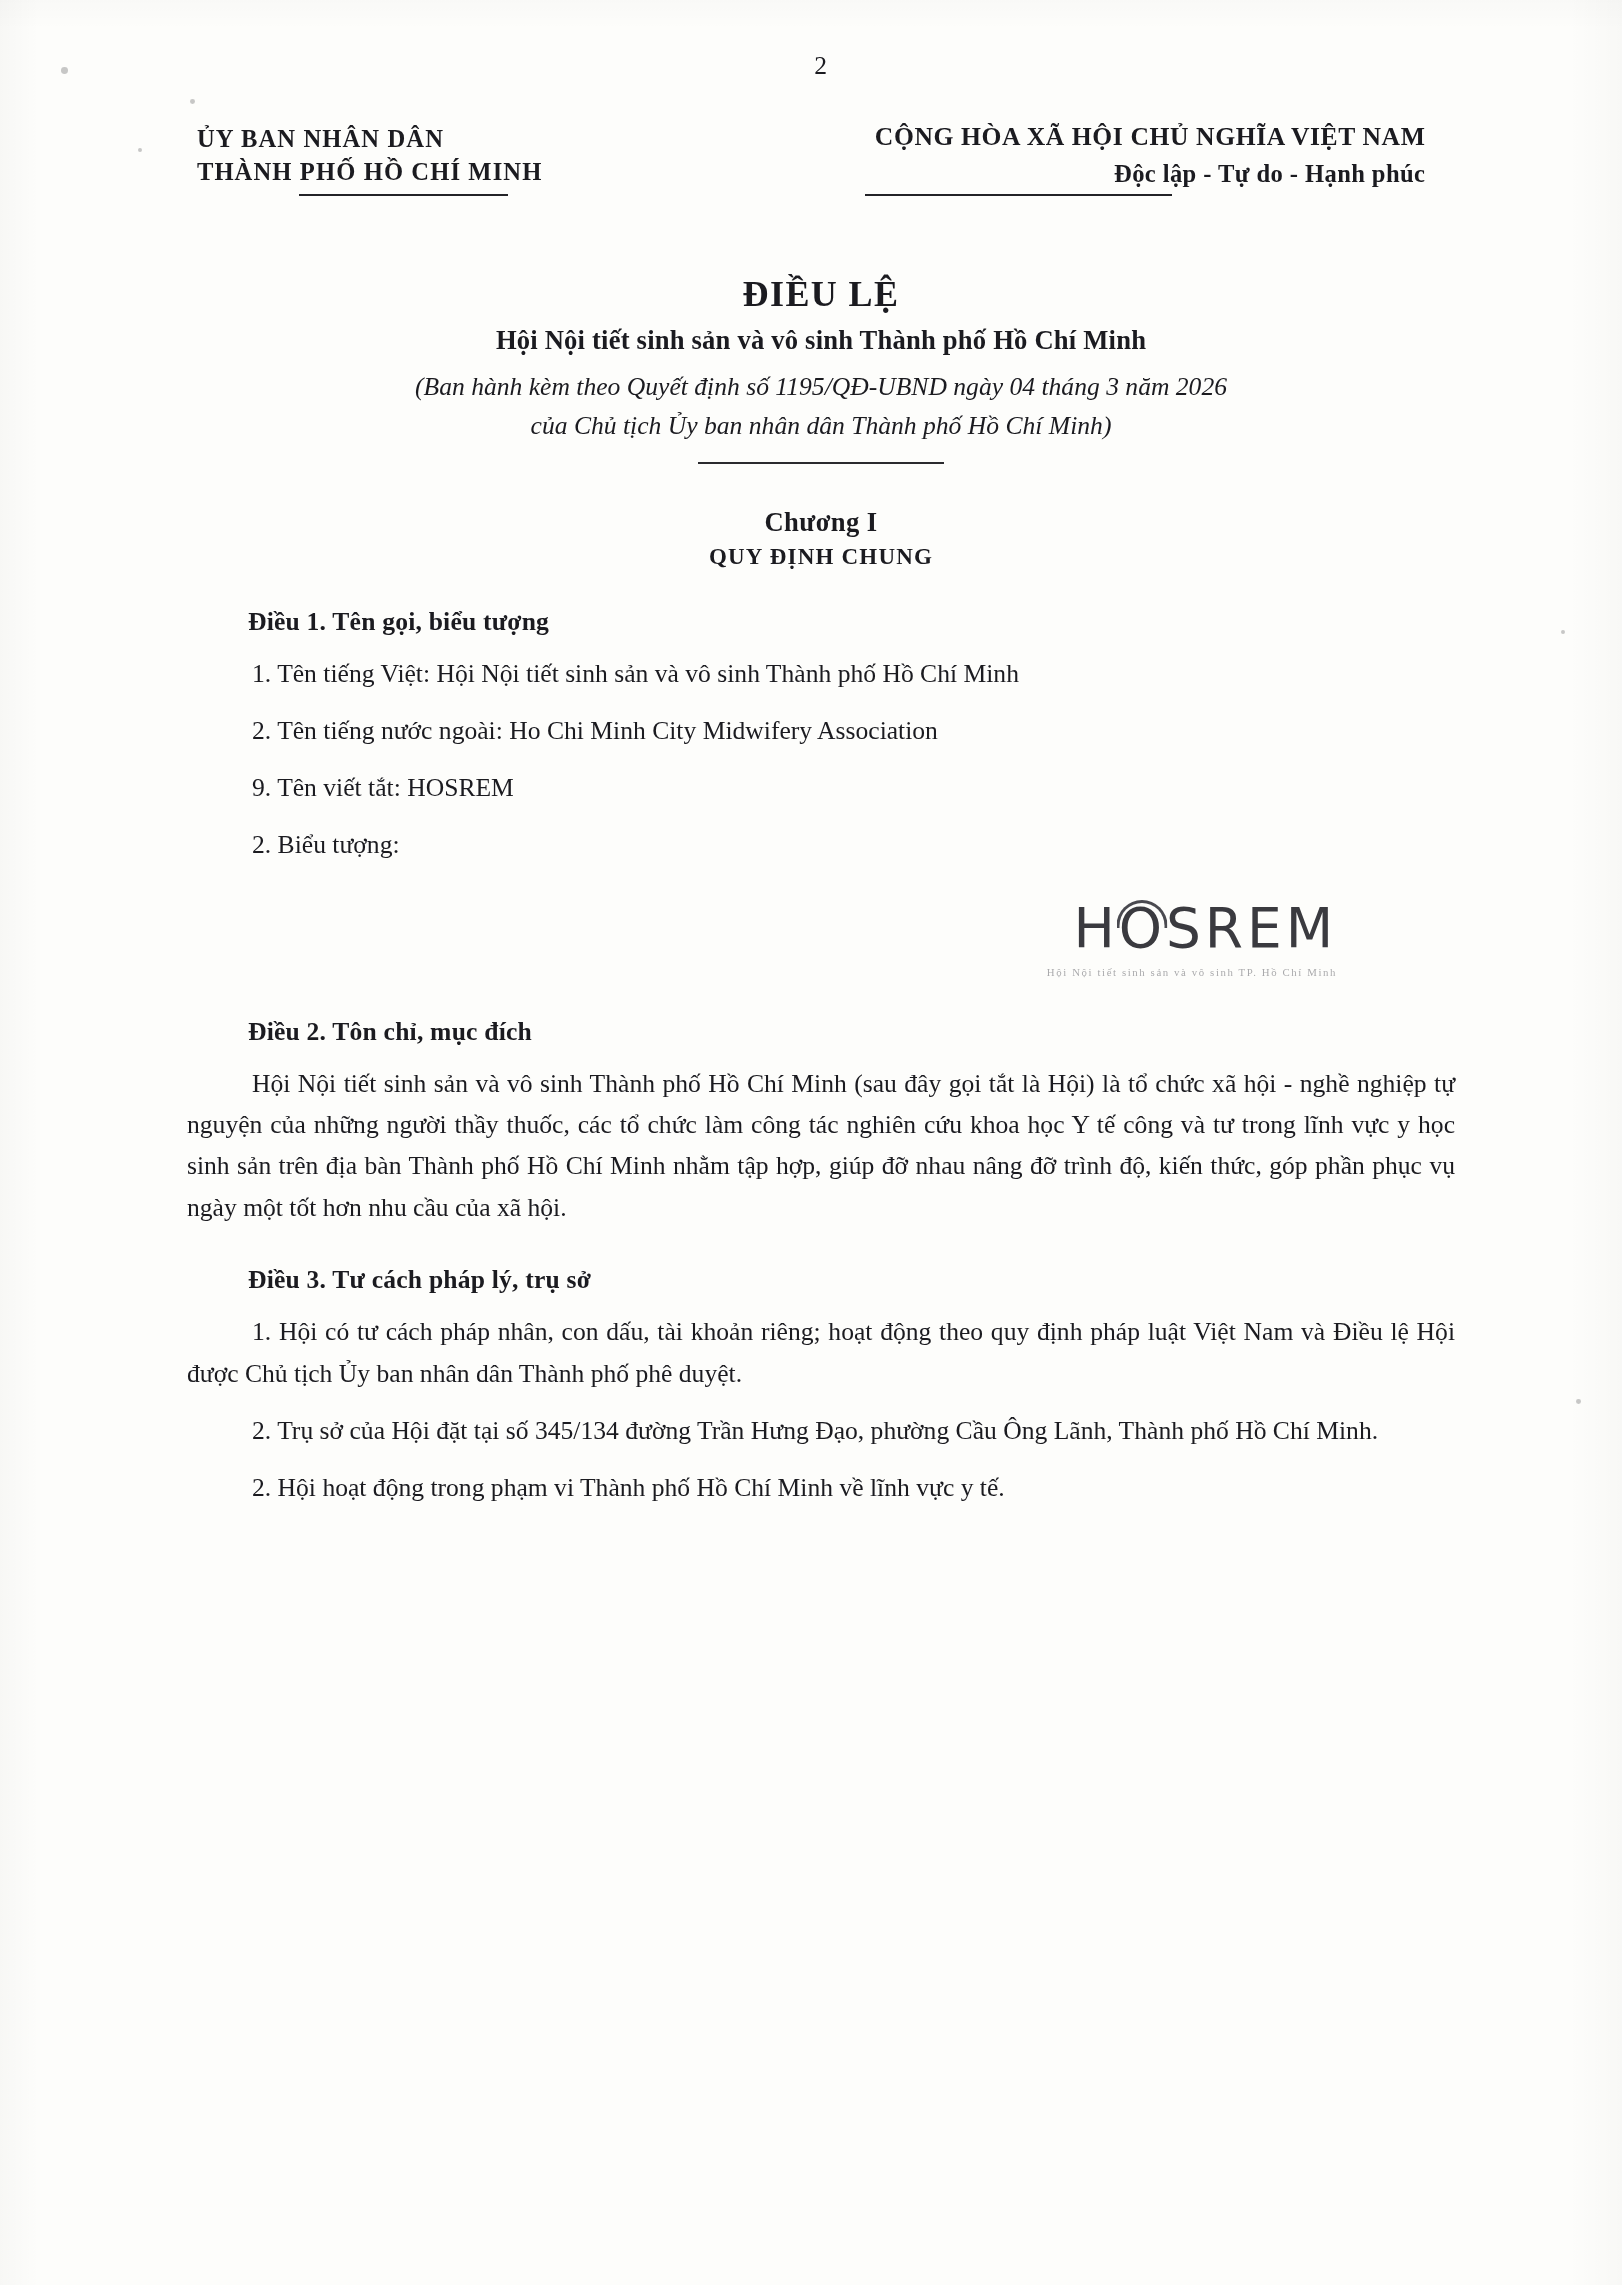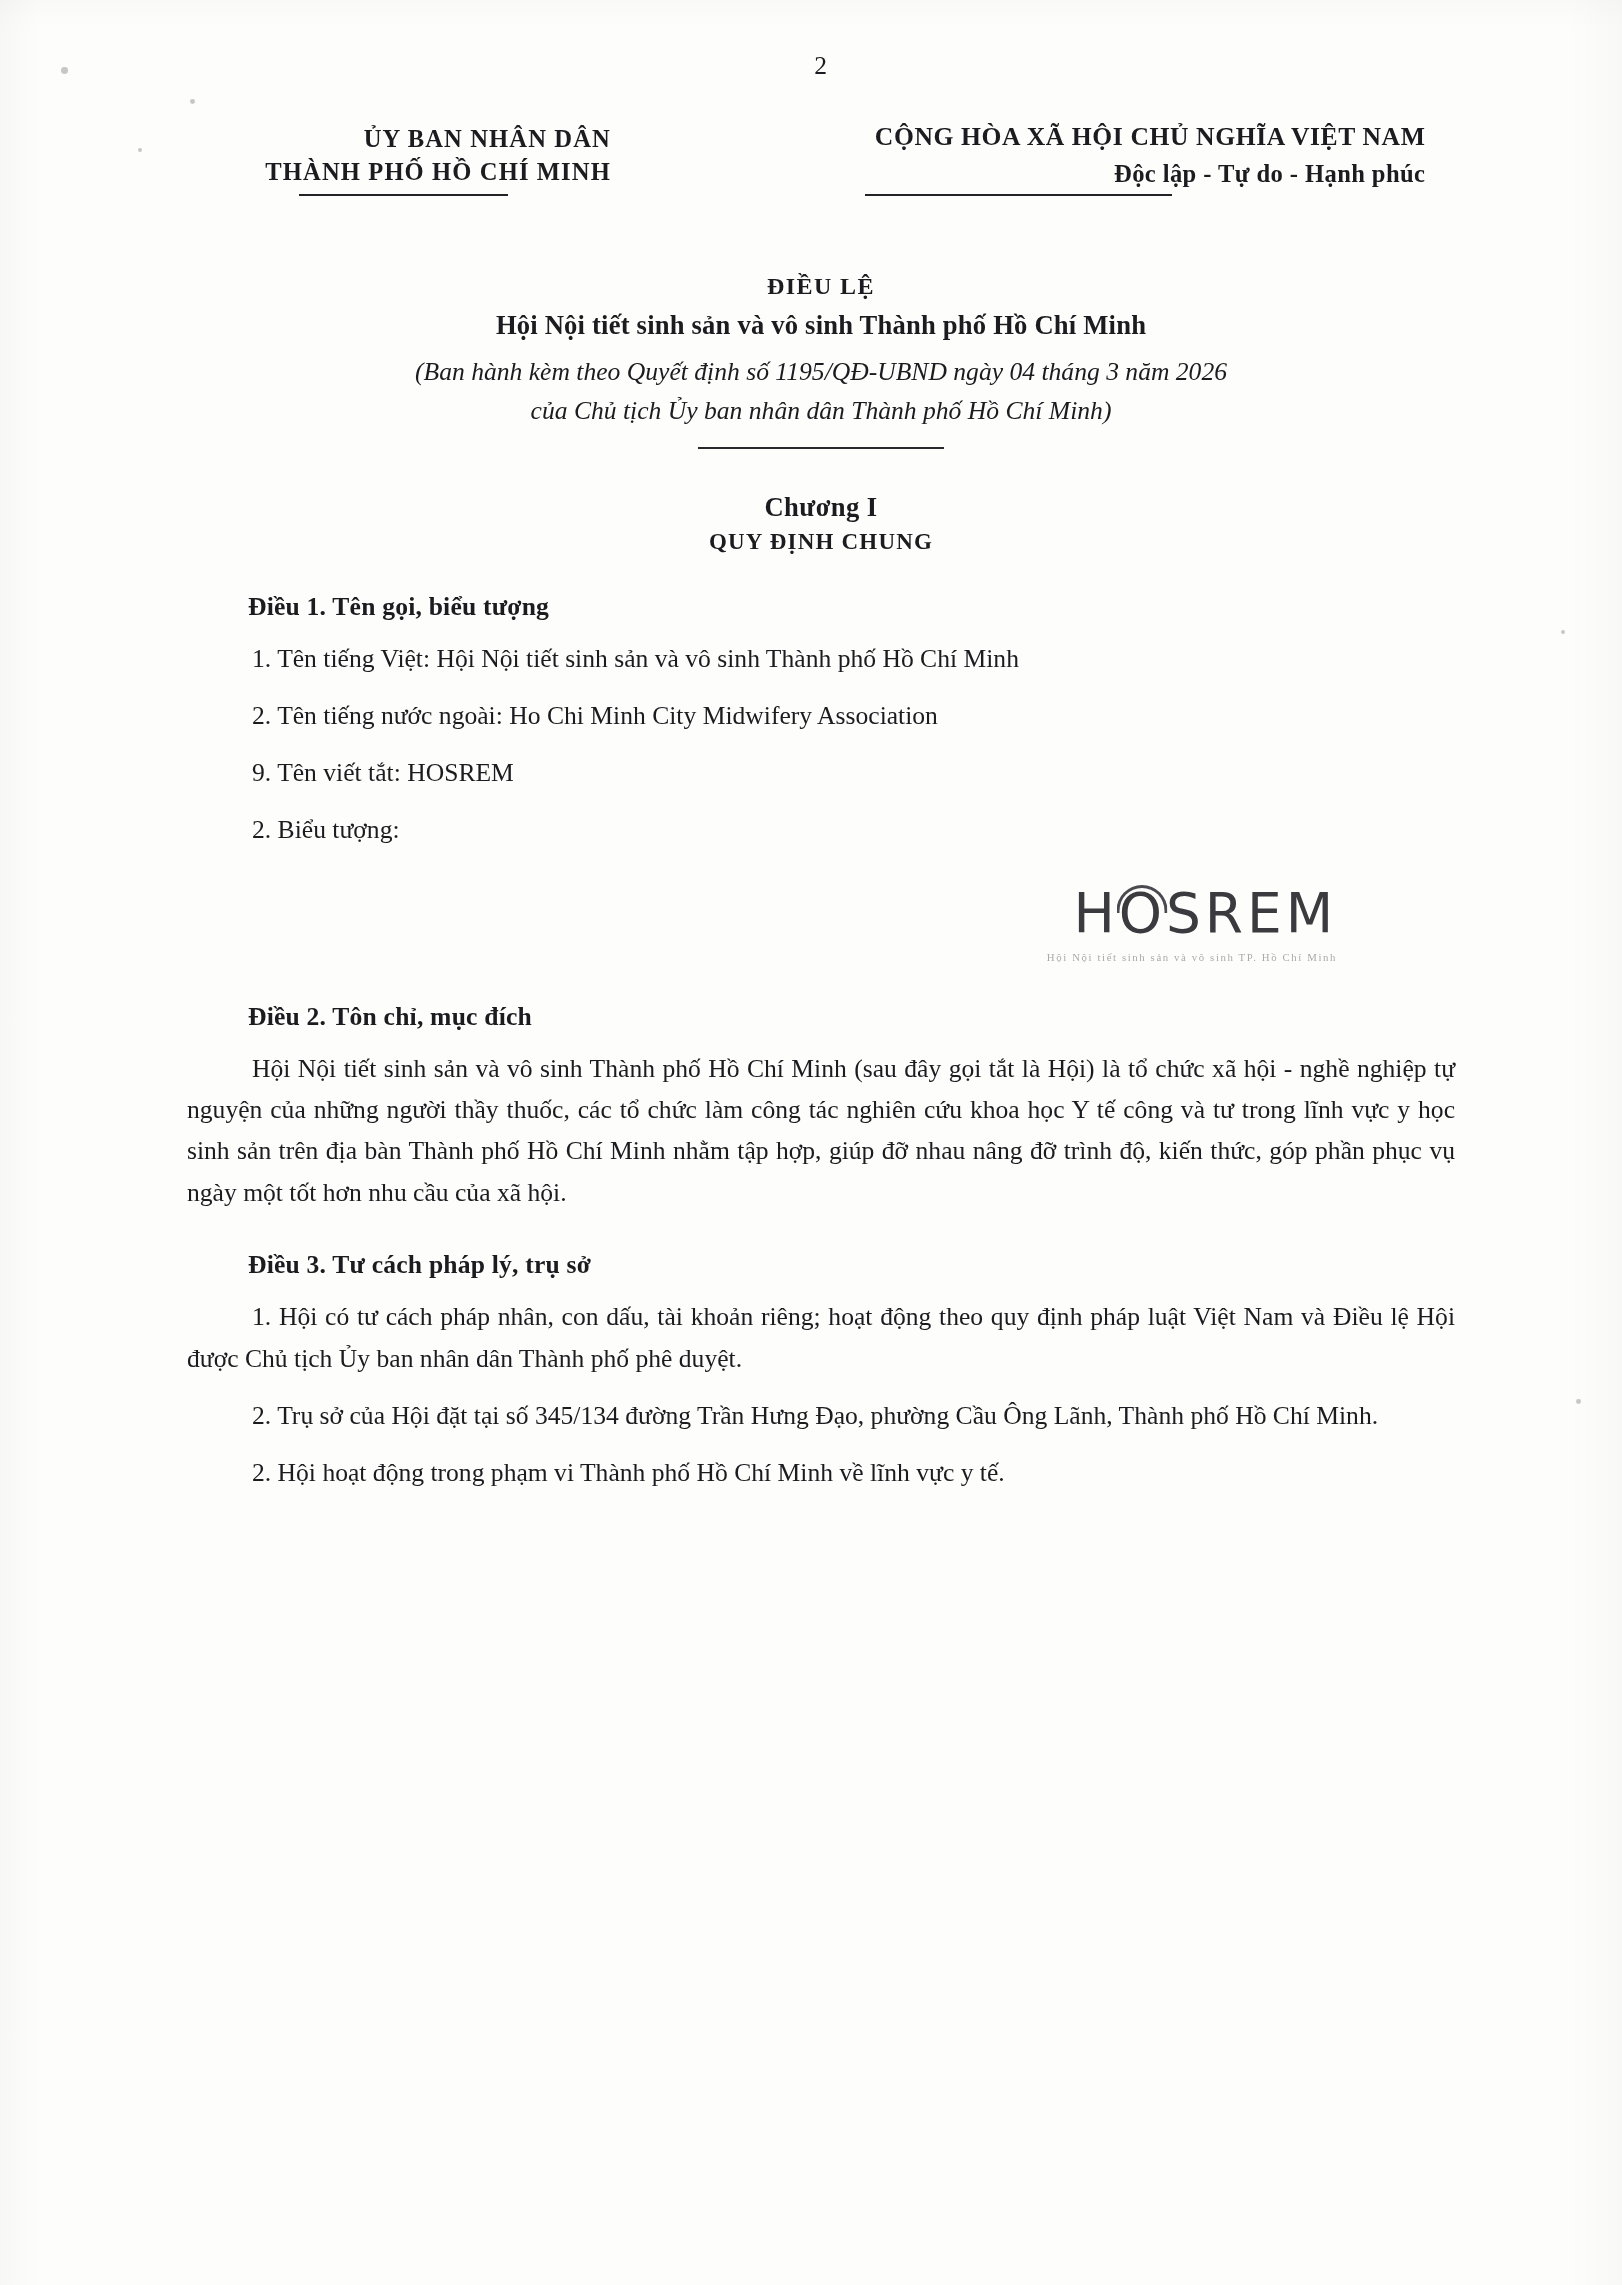--- a/index.html
+++ b/index.html
@@ -47,21 +47,21 @@
     margin-top: 51px;
     letter-spacing: 0.5px;
   }
   .letterhead {
     display: flex;
     margin-top: 41px;
     align-items: flex-start;
   }
   .lh-left {
     width: 414px;
-    text-align: right;
+    text-align: left;
     padding-left: 9.9px;
   }
   .lh-right {
     flex: 1;
     text-align: right;
     padding-right: 29.6px;
   }
   .lh-line1 {
     font-size: 24.6px;
     font-weight: bold;
@@ -90,21 +90,21 @@
     font-size: 24.6px;
     font-weight: bold;
     letter-spacing: 0.4px;
     margin-top: 7.9px;
   }
   .title-block {
     text-align: center;
     margin-top: 77px;
   }
   .t-dieule {
-    font-size: 24px;
+    font-size: 36px;
     font-weight: bold;
     letter-spacing: 1.4px;
   }
   .t-sub {
     font-size: 26.6px;
     font-weight: bold;
     margin-top: 9.9px;
     letter-spacing: 0.2px;
   }
   .t-italic {

